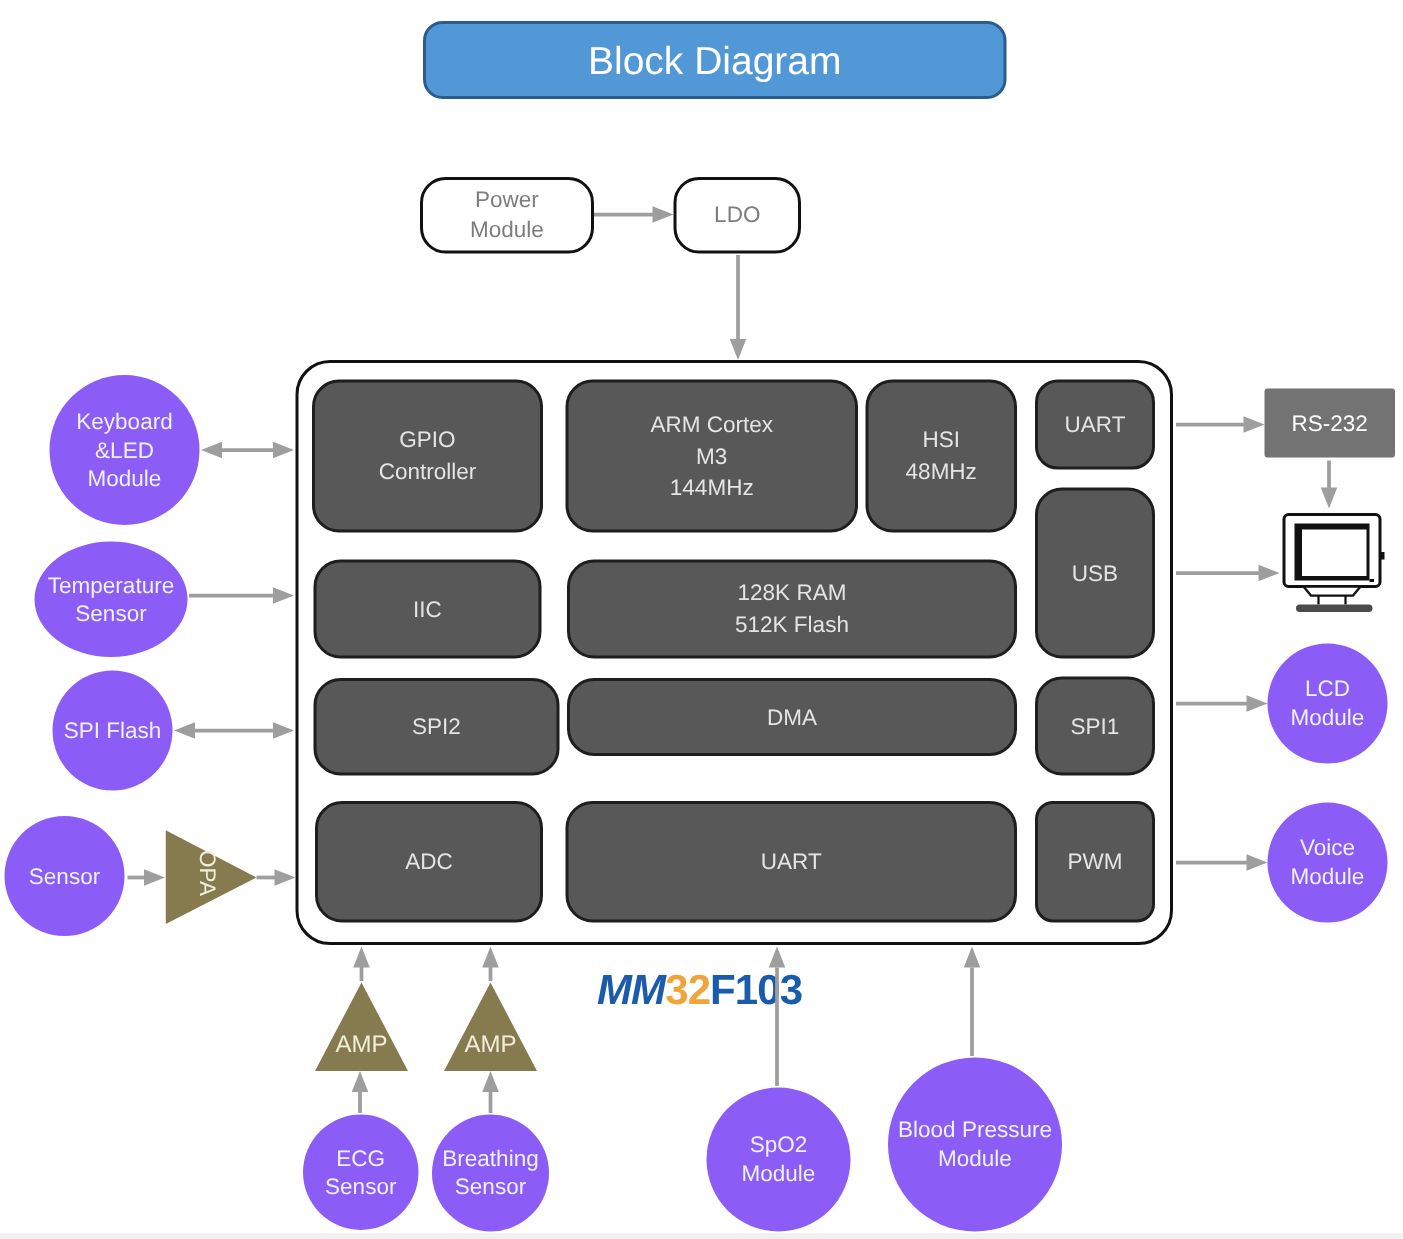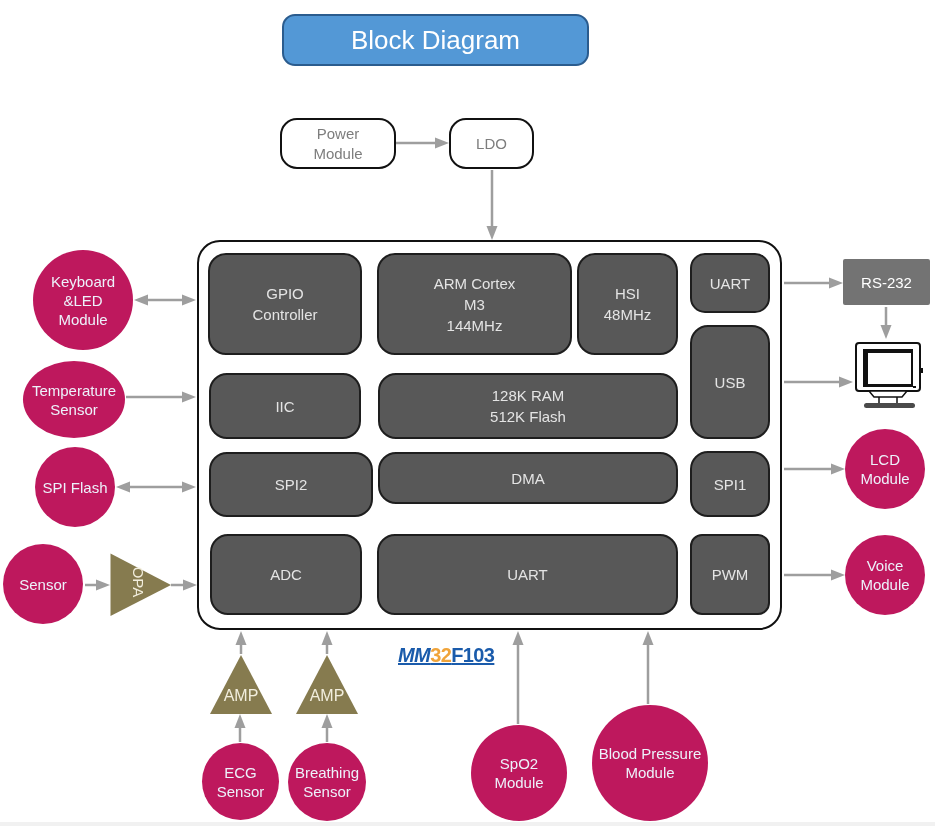--- a/index.html
+++ b/index.html
@@ -2,28 +2,28 @@
 <html><head>
 <meta charset="utf-8">
 <style>
   html,body{margin:0;padding:0;}
   body{width:935px;height:826px;position:relative;background:#ffffff;overflow:hidden;
        font-family:"Liberation Sans", sans-serif;}
   .abs{position:absolute;box-sizing:border-box;}
   .center{display:flex;align-items:center;justify-content:center;text-align:center;}
   .darkbox{background:#585858;border:2px solid #1e1e1e;border-radius:18px;
            color:#e4e4e4;font-size:15px;line-height:21px;}
-  .circle{background:#be185d;border-radius:50%;color:#edf2fb;font-size:15px;line-height:19px;}
+  .circle{background:#8b5cf6;border-radius:50%;color:#edf2fb;font-size:15px;line-height:19px;}
   .whitebox{background:#fff;border:2.5px solid #111;border-radius:17px;
             color:#7d7d7d;font-size:15px;line-height:20px;}
 </style>
 </head>
 <body>
 
-<div class="abs center" style="left:282px;top:14px;width:307px;height:52px;border-radius:13px;
+<div class="abs center" style="left:282px;top:14px;width:389px;height:52px;border-radius:13px;
      background:#5398d6;border:2px solid #2b5c8e;color:#fff;font-size:26px;">Block Diagram</div>
 
 <div class="abs center whitebox" style="left:280px;top:118px;width:116px;height:51px;">Power<br>Module</div>
 <div class="abs center whitebox" style="left:449px;top:118px;width:85px;height:51px;">LDO</div>
 
 <div class="abs" style="left:197px;top:240px;width:585px;height:390px;background:#fff;
      border:2.5px solid #111;border-radius:23px;"></div>
 
 <div class="abs center darkbox" style="left:208px;top:253px;width:154px;height:102px;">GPIO<br>Controller</div>
 <div class="abs center darkbox" style="left:377px;top:253px;width:195px;height:102px;">ARM Cortex<br>M3<br>144MHz</div>
@@ -50,22 +50,22 @@
 <div class="abs center" style="left:843px;top:259px;width:87px;height:46px;background:#737373;
      border-radius:2px;color:#fff;font-size:15px;">RS-232</div>
 <div class="abs center circle" style="left:845px;top:429px;width:80px;height:80px;">LCD<br>Module</div>
 <div class="abs center circle" style="left:845px;top:535px;width:80px;height:80px;">Voice<br>Module</div>
 
 <div class="abs center circle" style="left:202px;top:743px;width:77px;height:77px;">ECG<br>Sensor</div>
 <div class="abs center circle" style="left:288px;top:743px;width:78px;height:78px;">Breathing<br>Sensor</div>
 <div class="abs center circle" style="left:471px;top:725px;width:96px;height:96px;">SpO2<br>Module</div>
 <div class="abs center circle" style="left:592px;top:705px;width:116px;height:116px;">Blood Pressure<br>Module</div>
 
-<div class="abs" style="left:398px;top:644px;font-size:20px;font-weight:bold;
-     color:#1a5bab;letter-spacing:-0.6px;text-decoration:underline;"><span style="font-style:italic;">MM</span><span style="color:#f0a43a;">32</span>F103</div>
+<div class="abs" style="left:398px;top:644px;font-size:28px;font-weight:bold;
+     color:#1a5bab;letter-spacing:-0.6px;"><span style="font-style:italic;">MM</span><span style="color:#f0a43a;">32</span>F103</div>
 
 <svg class="abs" style="left:0;top:0;" width="935" height="826" viewBox="0 0 935 826">
   <defs>
     <g id="headR">
         <path d="M0,0 L-14,-5.5 L-14,5.5 Z"></path>
       </g>
   </defs>
   <g stroke="#9e9e9e" stroke-width="2.5" fill="#9e9e9e">
 
     <line x1="396" y1="143" x2="436" y2="143"></line>

